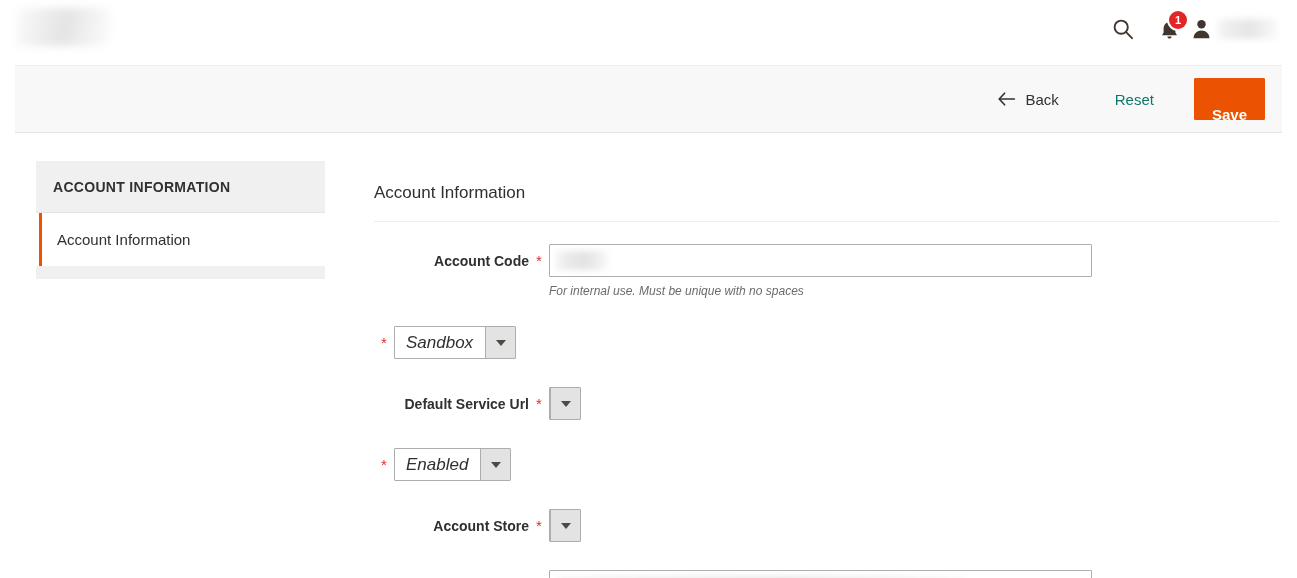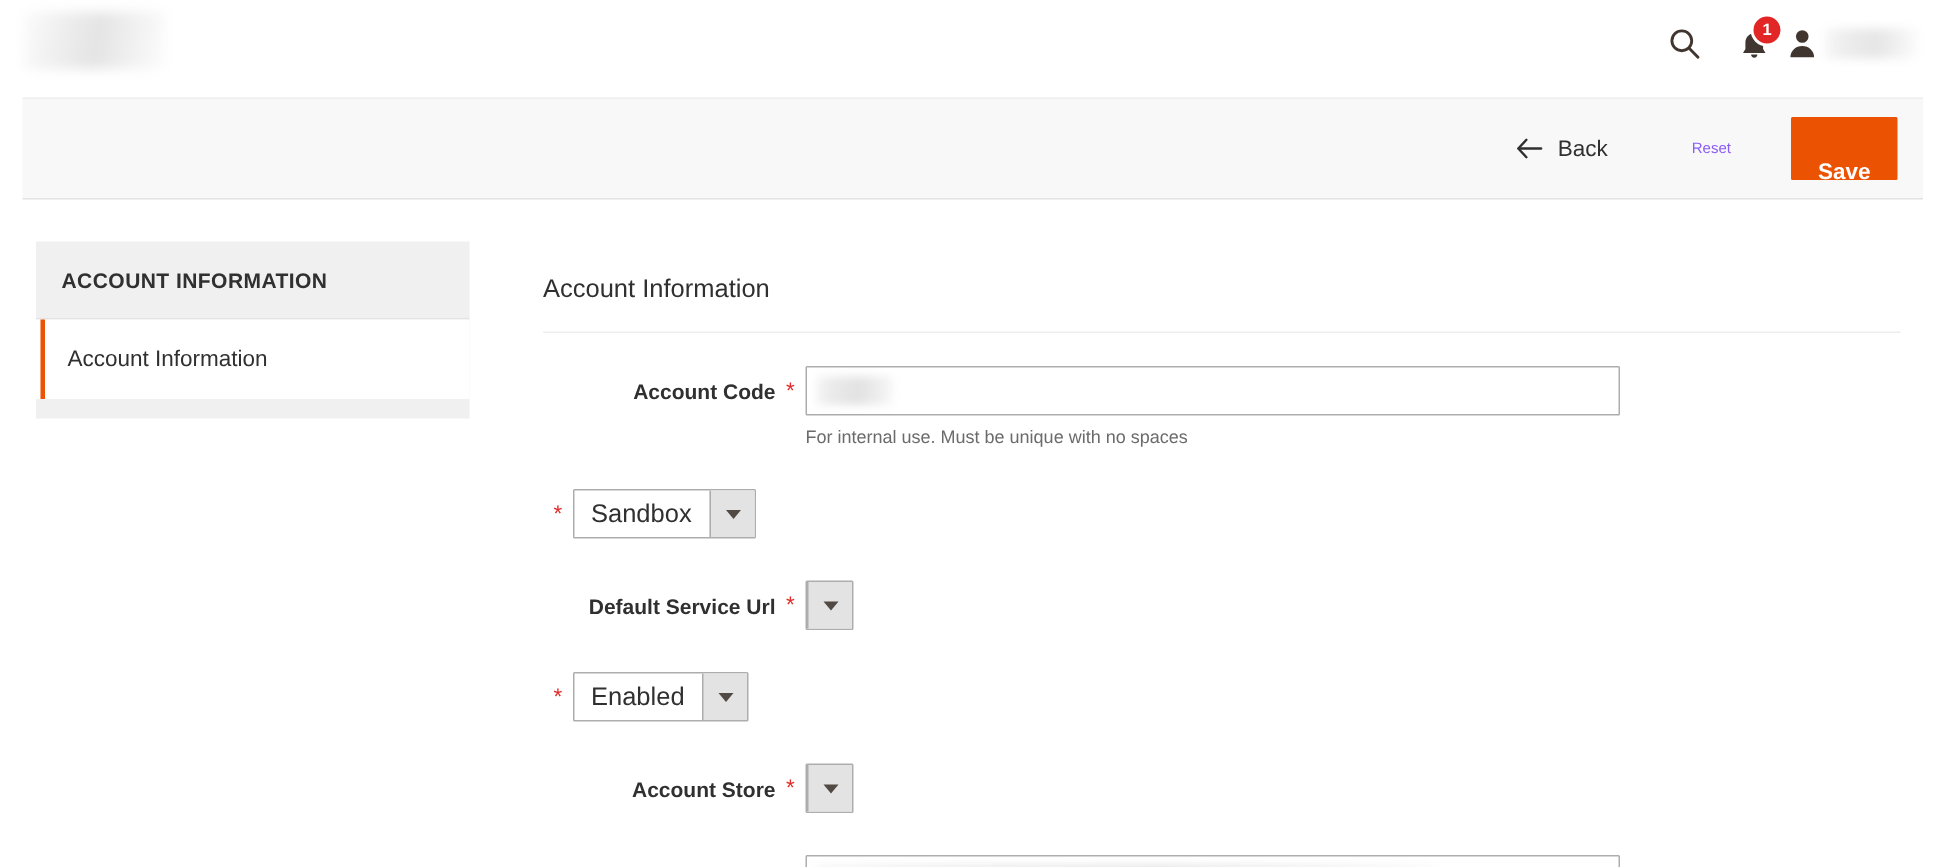--- a/index.html
+++ b/index.html
@@ -120,22 +120,22 @@
     color: #303030;
     cursor: pointer;
     font-family: Liberation Sans, sans-serif;
   }
   .arrow-left { display:block; width: 18px; height: 14px; }
   .btn-reset {
     background: transparent;
     border: 0;
     padding: 8px 12px;
     margin-left: 34px;
-    font-size: 10px;
-    color: #8b5cf6;
+    font-size: 15px;
+    color: #0f766e;
     cursor: pointer;
     font-family: "Liberation Sans", sans-serif;
   }
   .btn-save {
     margin-left: 28px;
     background: #eb5202;
     border: 1px solid #eb5202;
     color: #ffffff;
     font-size: 15px;
     font-weight: bold;
@@ -143,21 +143,21 @@
     height: 42px;
     line-height: 40px;
     cursor: pointer;
     border-radius: 1px;
     font-family: "Liberation Sans", sans-serif;
   }
 
   
   .content {
     position: absolute;
-    left: 4px; top: 133px;
+    left: 16px; top: 133px;
     width: 1109px;
     height: 445px;
     padding-left: 24px;
   }
 
   
   .sidebar {
     position: absolute;
     left: 20px; top: 28px;
     width: 289px;
@@ -224,21 +224,21 @@
   }
   .req-star {
     width: 20px;
     text-align: center;
     color: #e02b27;
     font-size: 15px;
     padding-top: 9px;
     line-height: 16px;
     flex: 0 0 20px;
   }
-  .field-control { flex: 1; }
+  .field-control { flex: 1; font-style: italic; }
 
   .text-input {
     width: 543px;
     height: 33px;
     border: 1px solid #adadad;
     background: #ffffff;
     position: relative;
     border-radius: 1px;
   }
   .blur-value {

